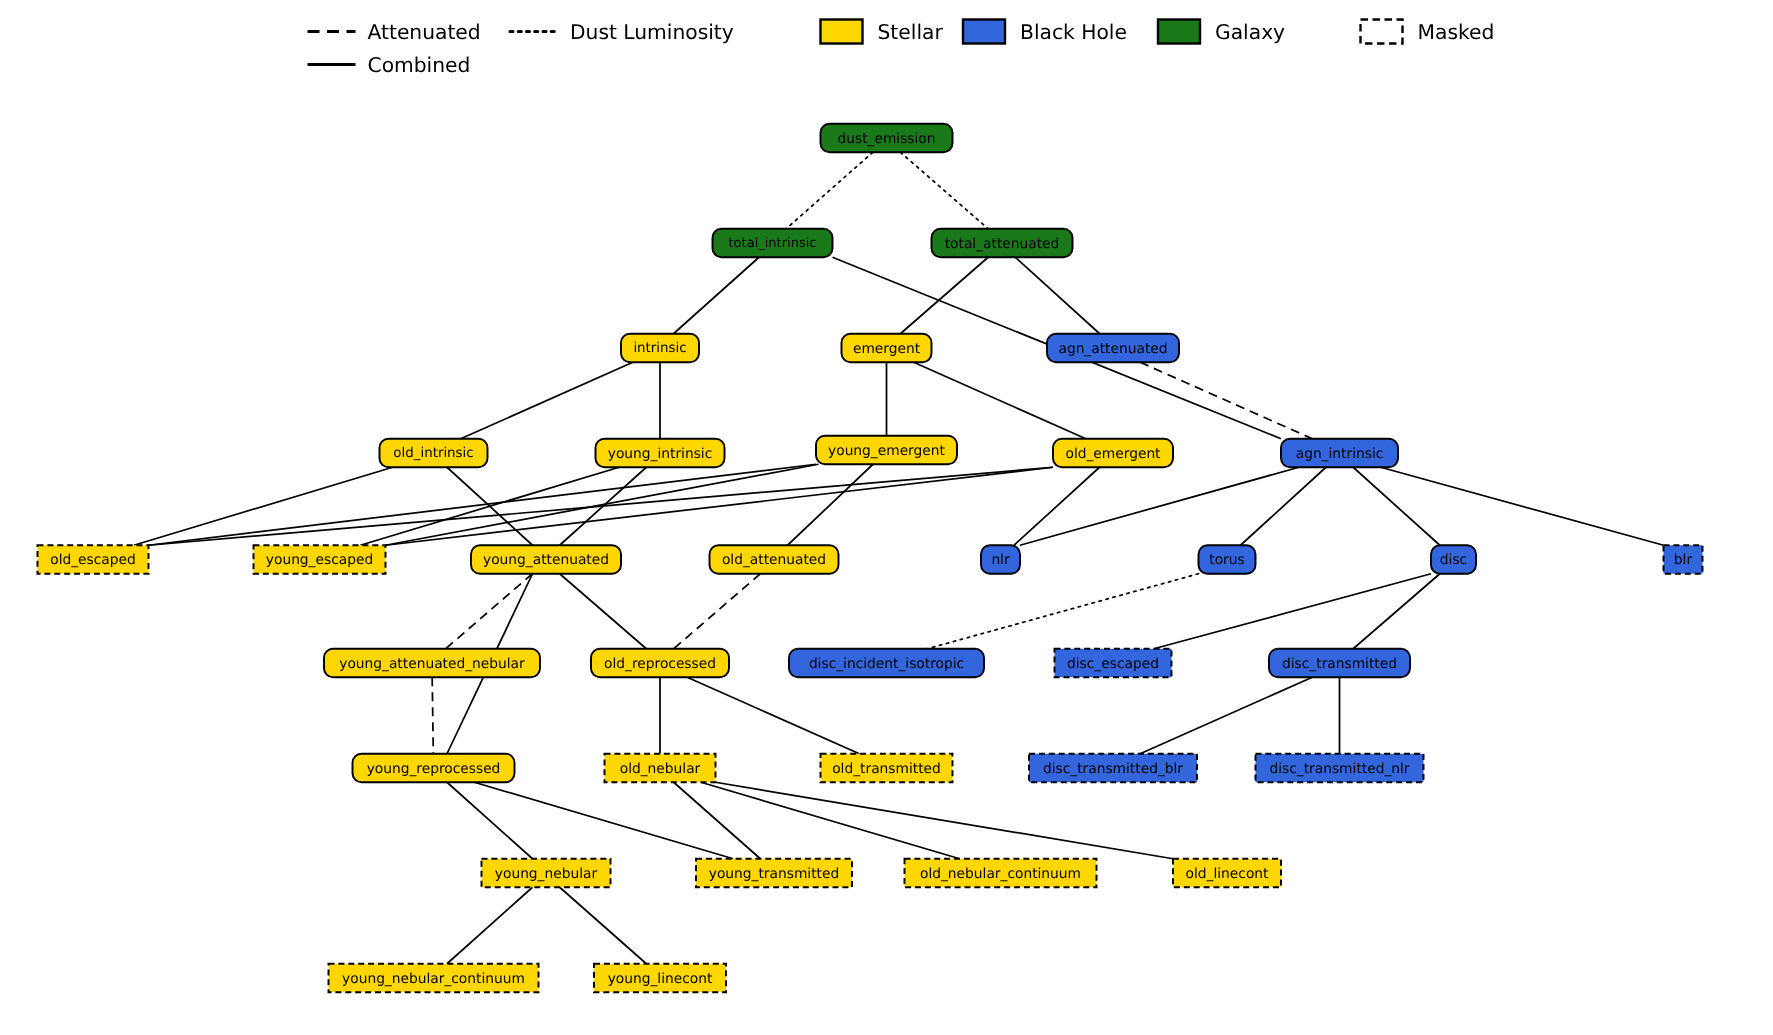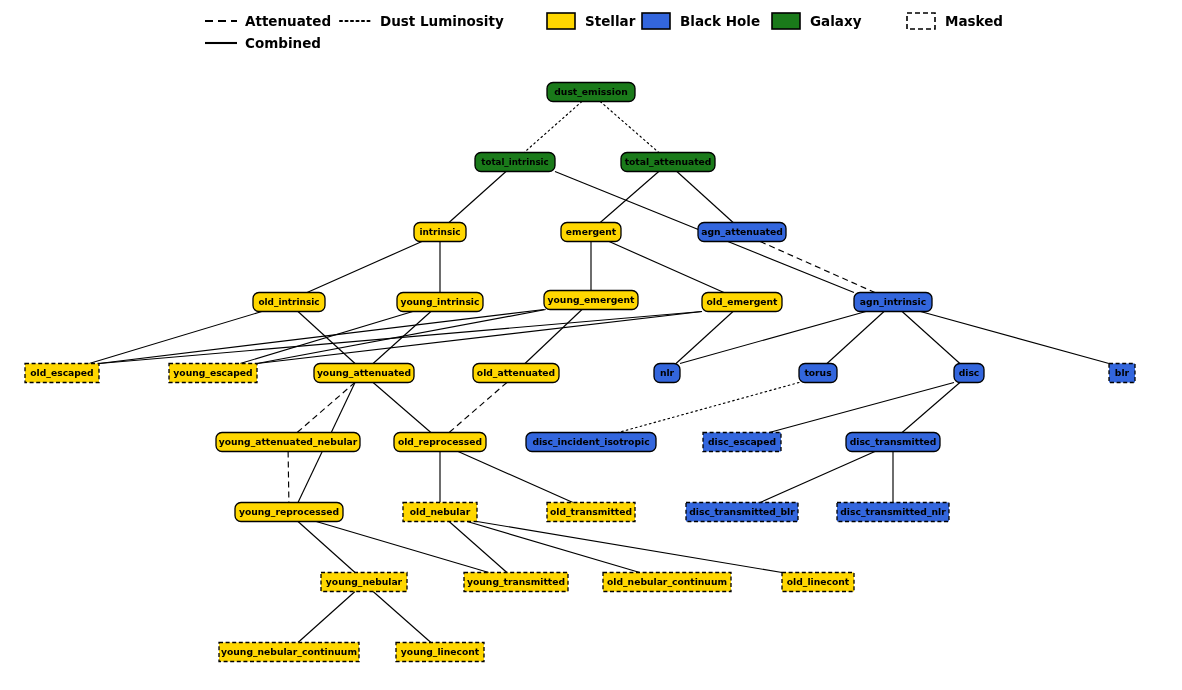--- a/index.html
+++ b/index.html
@@ -10,21 +10,20 @@
   body {
     width: 1182px;
     height: 690px;
     overflow: hidden;
     font-family: "DejaVu Sans", sans-serif;
   }
   #stage {
     position: relative;
     width: 1182px;
     height: 484px;
-    font-weight: bold;
   }
   svg#graph {
     position: absolute;
     left: 0;
     top: 0;
     width: 1182px;
     height: 690px;
   }
   .node-label {
     font-family: "DejaVu Sans", sans-serif;

